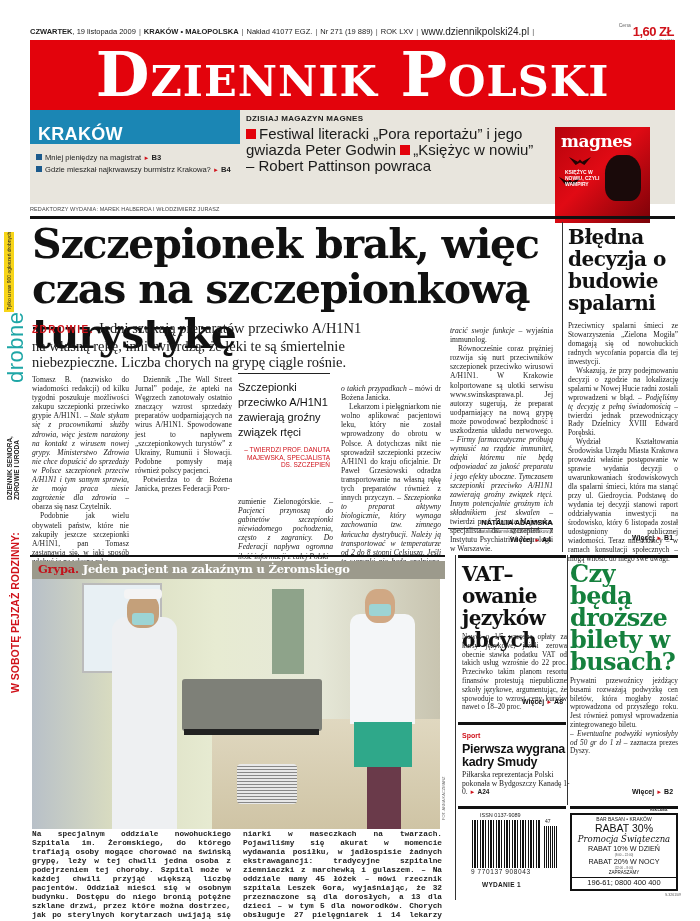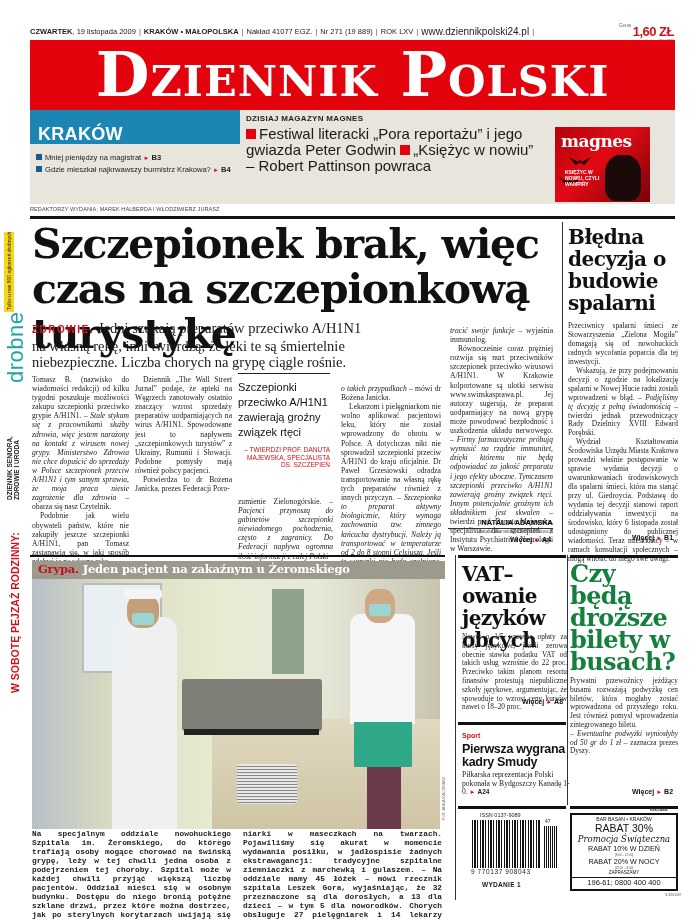--- a/index.html
+++ b/index.html
@@ -25,21 +25,21 @@
   .krakow span { position: absolute; left: 8px; top: 14px; font-family: "Liberation Sans", sans-serif; font-weight: 700; font-size: 18px; color: #fff; letter-spacing: 0.3px; }
   .krakow-links { left: 30px; top: 144px; width: 210px; height: 60px; background: #e8e5dd; padding: 8px 6px; font-family: "Liberation Sans", sans-serif; font-size: 7.6px; color: #222; line-height: 11px; }
   .krakow-links .sq { display: inline-block; width: 6px; height: 6px; background: #1b5a8c; margin-right: 3px; vertical-align: 0px; }
   .krakow-links b { font-weight: 700; }
   .krakow-links .arr { color: #d0121a; font-size: 6px; }
 
   .magnes { left: 240px; top: 110px; width: 435px; height: 94px; background: #e8e5dd; padding: 4px 6px; font-family: "Liberation Sans", sans-serif; }
   .magnes .kicker { font-size: 8px; font-weight: 700; color: #222; letter-spacing: 0.3px; }
   .magnes .text { font-size: 15px; line-height: 16px; color: #1a1a1a; width: 290px; margin-top: 3px; }
   .magnes .text .sq { display: inline-block; width: 10px; height: 10px; background: #e3030c; margin-right: 3px; }
-  .magnes-cover { left: 555px; top: 127px; width: 95px; height: 75px; background: linear-gradient(135deg,#b5030c 0%,#e10a14 45%,#7a0208 100%); overflow: hidden; }
+  .magnes-cover { left: 555px; top: 127px; width: 95px; height: 96px; background: linear-gradient(135deg,#b5030c 0%,#e10a14 45%,#7a0208 100%); overflow: hidden; }
   .magnes-cover .logo { position: absolute; left: 6px; top: 4px; font-family: "DejaVu Serif", serif; font-weight: 700; font-size: 17px; color: #fff; letter-spacing: -0.5px; }
   .magnes-cover .face { position: absolute; left: 50px; top: 28px; width: 36px; height: 46px; background: #1a0a0a; border-radius: 40% 40% 30% 30%; }
   .magnes-cover .bat { position: absolute; left: 14px; top: 30px; width: 22px; height: 8px; background: #220404; clip-path: polygon(0 0,40% 60%,50% 30%,60% 60%,100% 0,70% 100%,50% 70%,30% 100%); }
   .magnes-cover .bat2 { left: 4px; top: 50px; }
   .magnes-cover .small { position: absolute; left: 10px; top: 42px; font-family: "Liberation Sans", sans-serif; font-size: 5px; color: #fff; font-weight: 700; width: 35px; line-height: 6px; }
 
   .editors { left: 30px; top: 206px; font-family: "Liberation Sans", sans-serif; font-size: 5.5px; color: #444; letter-spacing: 0.1px; }
   .rule-top { left: 30px; top: 216px; width: 645px; height: 3px; background: #111; }
 
   

